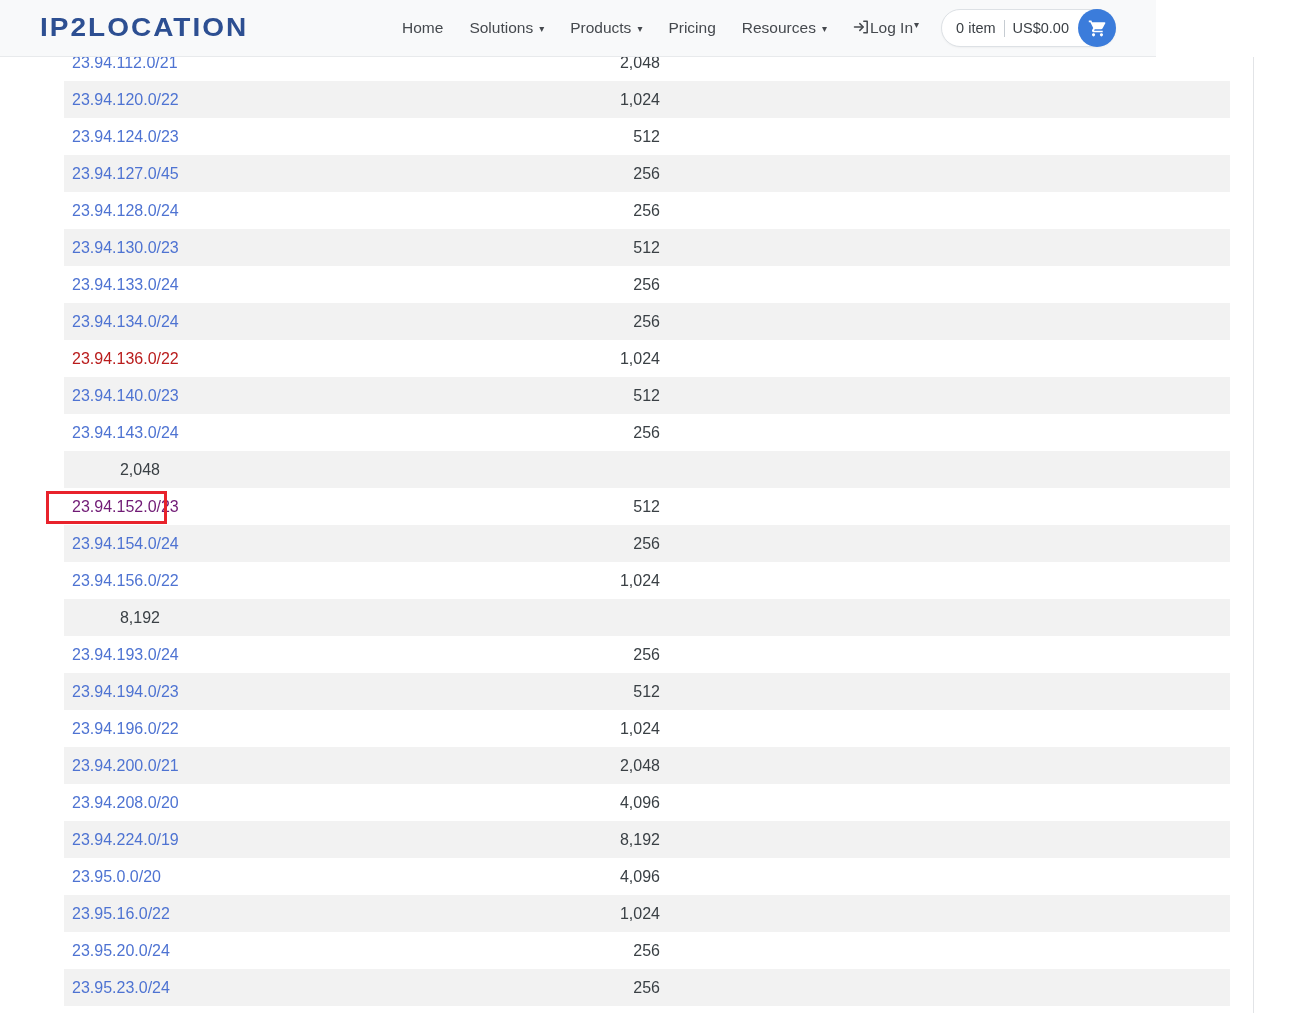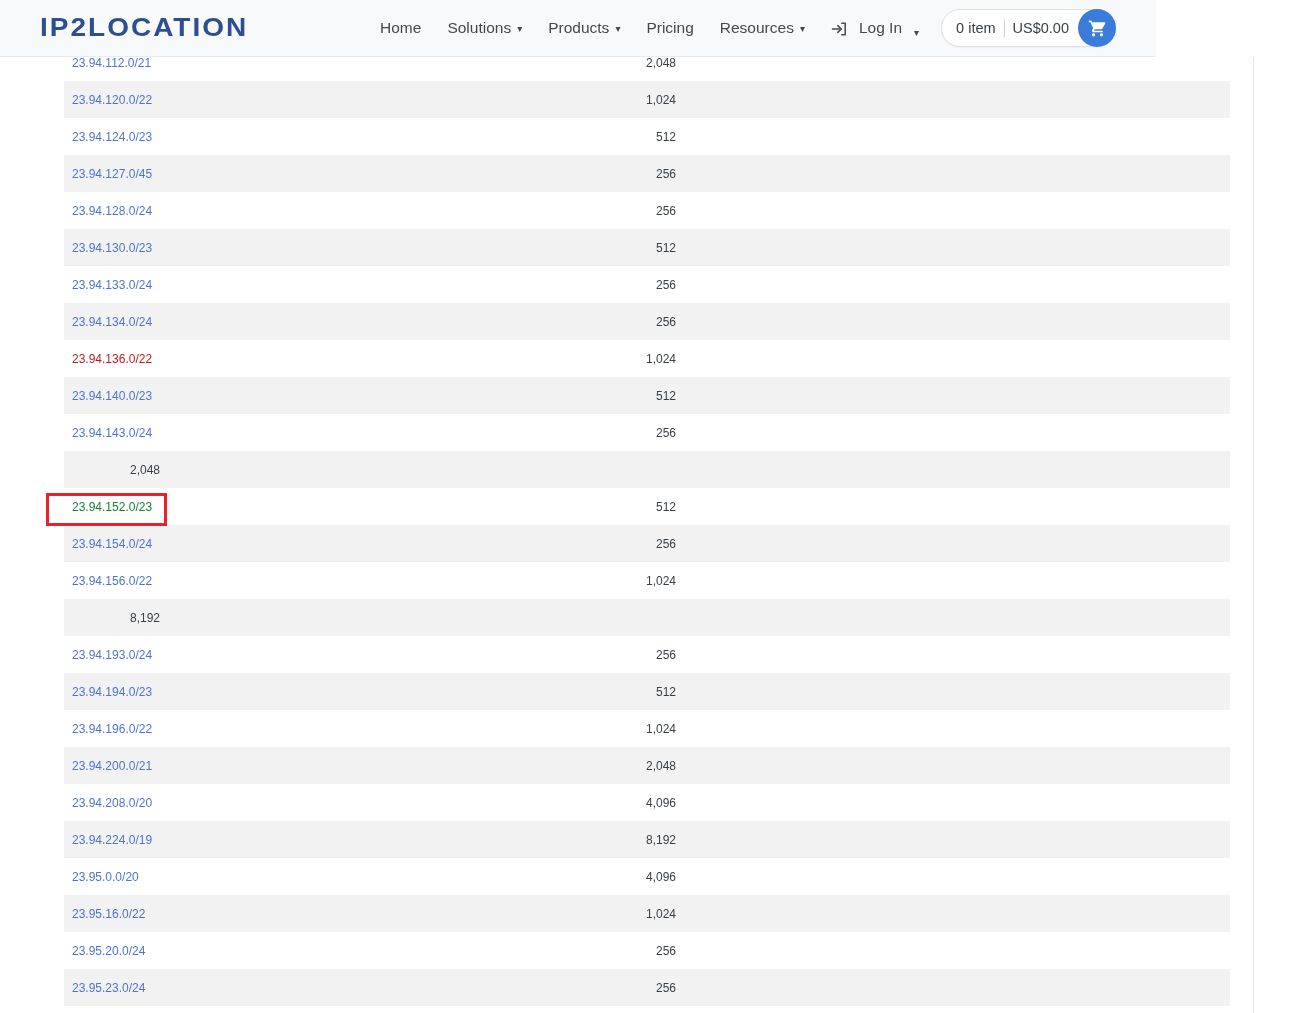--- a/index.html
+++ b/index.html
@@ -36,21 +36,21 @@
     gap: 26px;
     font-size: 15.5px;
     color: #45494e;
     white-space: nowrap;
   }
   .nav-item { display: flex; align-items: center; gap: 6px; cursor: pointer; }
   .caret {
     font-size: 10px; color: #45494e; line-height: 1;
     position: relative; top: 1px;
   }
-  .login-item { display: flex; align-items: flex-end; gap: 12px; cursor: pointer; margin-left: 2px; }
+  .login-item { display: flex; align-items: flex-start; gap: 1px; cursor: pointer; margin-left: 2px; }
   .login-item svg { display: block; }
 
   .cart-pill {
     margin-left: 22px;
     height: 38px;
     background: #ffffff;
     border: 1px solid #dde1e5;
     border-radius: 19px;
     display: flex; align-items: center;
     padding-left: 14px;
@@ -82,22 +82,21 @@
     z-index: 1;
   }
   .ip-table {
     position: absolute;
     left: 64px; top: -13px;
     width: 1166px;
   }
   .table-row {
     height: 37px;
     display: flex; align-items: center;
-    font-size: 12px;
-    gap: 16px;
+    font-size: 16px;
   }
   .table-row.striped { background: #f2f2f2; }
   .table-row .cell-range {
     flex: 0 0 500px;
     padding-left: 8px;
     position: relative;
   }
   .cell-range a, .range-link {
     color: #4e73d2;
     text-decoration: none;
@@ -254,21 +253,21 @@
     </div>
     <div class="cell-count">256</div>
   </div>
 
   <div class="table-row striped">
     <div class="cell-count">2,048</div>
   </div>
 
   <div class="table-row">
     <div class="cell-range">
-      <span class="range-link" style="color: #15803d;">23.94.152.0/23</span>
+      <span class="range-link" style="color: #701a75;">23.94.152.0/23</span>
     <div class="highlight-box" style="border-color: rgb(232, 34, 43);"></div></div>
     <div class="cell-count">512</div>
   </div>
 
   <div class="table-row striped">
     <div class="cell-range">
       <span class="range-link" style="color: rgb(78, 115, 210);">23.94.154.0/24</span>
     </div>
     <div class="cell-count">256</div>
   </div>

